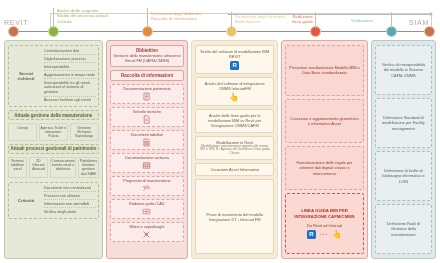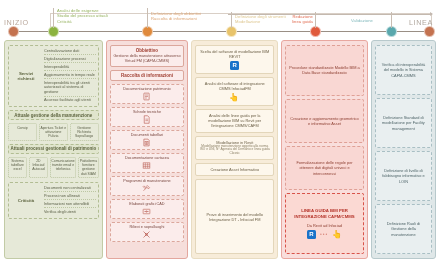--- a/index.html
+++ b/index.html
@@ -80,22 +80,22 @@
   <div class="tl-node" style="left:310px;background:#e05a3c;"></div>
   <div class="tl-node" style="left:386px;background:#5aa8ad;"></div>
   <div class="tl-node" style="left:424px;background:#c4724f;"></div>
 
   <div class="tl-stem" style="left:53px; top:8px;  height:20px;"></div>
   <div class="tl-stem" style="left:147px;top:8px;  height:20px;"></div>
   <div class="tl-stem" style="left:231px;top:12px; height:16px;"></div>
   <div class="tl-stem" style="left:315px;top:12px; height:16px;"></div>
   <div class="tl-stem" style="left:391px;top:12px; height:16px;"></div>
 
-  <div class="tl-lab big" style="left:4px; top:18px; color:#b9a79b;">INIZIO</div>
-  <div class="tl-lab big" style="left:409px; top:18px; color:#b0a79e;">LINEA</div>
+  <div class="tl-lab big" style="left:4px; top:18px; color:#b9a79b;">REVIT</div>
+  <div class="tl-lab big" style="left:409px; top:18px; color:#b0a79e;">SIAM</div>
 
   <div class="tl-lab" style="left:57px; top:8px; width:84px; color:#93b05b; white-space:pre-line;">Analisi delle esigenze
 Studio del processo attuali
 Criticità</div>
   <div class="tl-lab" style="left:151px; top:11px; width:78px; color:#dba271; white-space:pre-line;">Definizione degli obbiettivi
 Raccolta di informazioni</div>
   <div class="tl-lab" style="left:235px; top:14px; width:74px; color:#ddc58e; white-space:pre-line;">Definizione degli strumenti
 Modellazione</div>
   <div class="tl-lab" style="left:277px; top:14px; width:36px; color:#e06a4e; white-space:pre-line; text-align:right;">Redazione
 linea guida</div>

